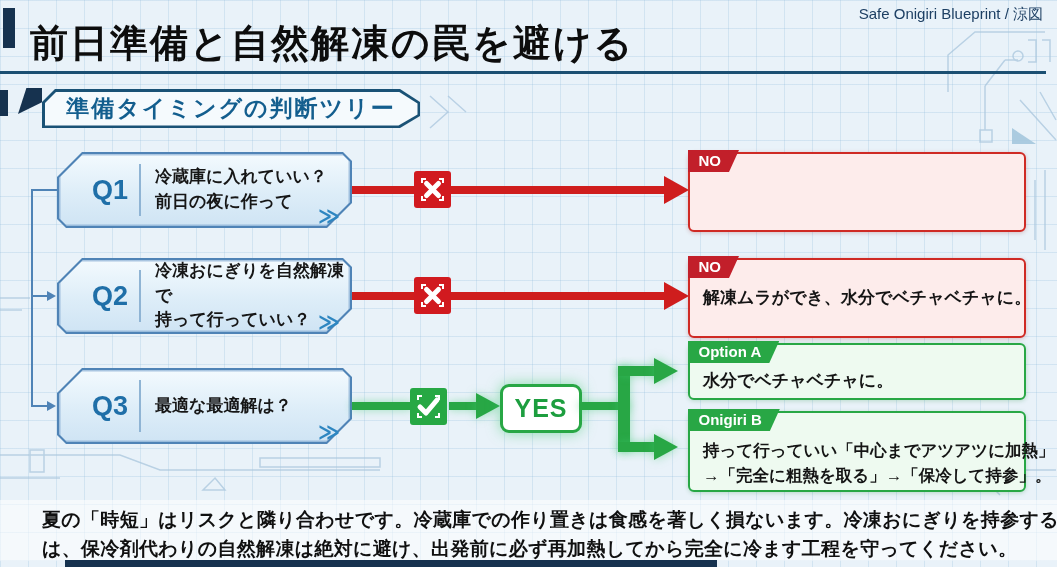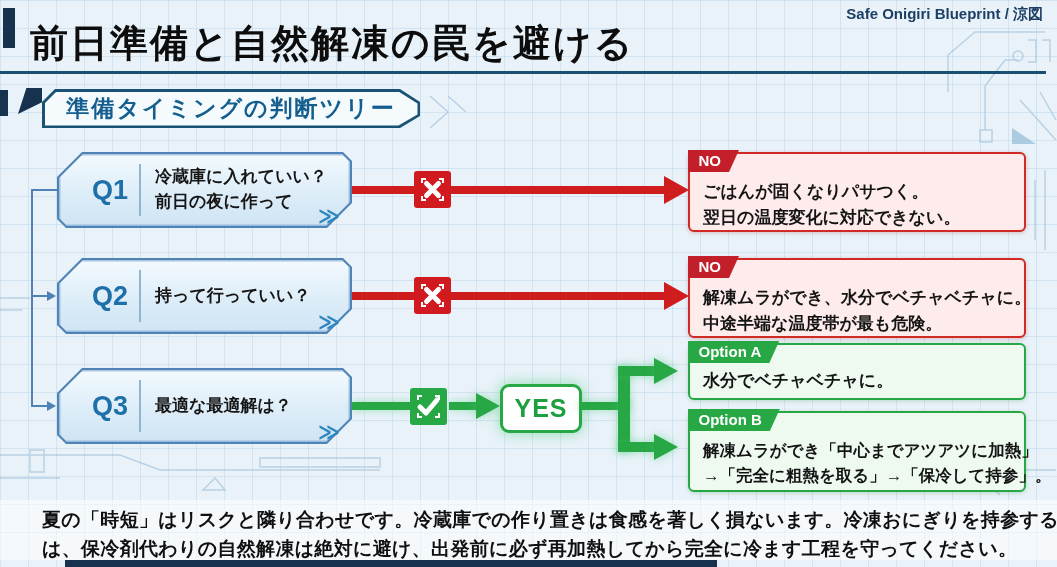--- a/index.html
+++ b/index.html
@@ -9,21 +9,21 @@
     background-color:#e9f2f9;
     background-image:
       linear-gradient(rgba(150,190,220,.28) 1px, transparent 1px),
       linear-gradient(90deg, rgba(150,190,220,.28) 1px, transparent 1px);
     background-size:28px 28px;
   }
   .deco{position:absolute;inset:0;pointer-events:none;}
   
   .hdr-accent{position:absolute;left:3px;top:8px;width:12px;height:40px;background:#16324f;}
   .page-title{position:absolute;left:30px;top:18px;font-size:38px;font-weight:900;color:#0d0d0d;letter-spacing:2px;white-space:nowrap;}
-  .brand{position:absolute;right:14px;top:5px;font-size:15px;font-weight:700;color:#1d3f63;}
+  .brand{position:absolute;right:14px;top:5px;font-size:15px;font-weight:400;color:#1d3f63;}
   .hrule{position:absolute;left:0;top:71px;width:1046px;height:3px;background:#1b4f72;}
   
   .sec-accent{position:absolute;left:0;top:90px;width:8px;height:26px;background:#16324f;}
   .sec-tri{position:absolute;left:18px;top:88px;width:24px;height:26px;background:#16324f;clip-path:polygon(35% 0,100% 0,100% 55%,0 100%);}
   .sec-box{position:absolute;left:42px;top:89px;width:378px;height:39px;}
   .sec-box .b1{position:absolute;inset:0;background:#1a5276;clip-path:polygon(13px 0,calc(100% - 20px) 0,100% 13px,100% calc(100% - 12px),calc(100% - 20px) 100%,0 100%,0 13px);}
   .sec-box .b2{position:absolute;inset:2.5px;background:#f5fafd;clip-path:polygon(12px 0,calc(100% - 19px) 0,100% 12px,100% calc(100% - 11px),calc(100% - 19px) 100%,0 100%,0 12px);}
   .sec-box .t{position:absolute;inset:0;display:flex;align-items:center;justify-content:center;font-size:23px;font-weight:800;color:#135e8e;letter-spacing:2px;text-align:center;}
   
   .qbox{position:absolute;left:57px;width:295px;height:76px;}
@@ -120,20 +120,21 @@
     <div class="qchev">≫</div>
   </div>
 
   <div class="qbox" style="top:258px;">
     <div class="b1"></div>
     <div class="b2"></div>
     <div class="row">
       <div class="qid">Q2</div>
       <div class="qdiv"></div>
       <div class="qtext">
+        <span>冷凍おにぎりを自然解凍で</span>
         <span>持って行っていい？</span>
       </div>
     </div>
     <div class="qchev">≫</div>
   </div>
 
   <div class="qbox" style="top:368px;">
     <div class="b1"></div>
     <div class="b2"></div>
     <div class="row">
@@ -174,31 +175,26 @@
         <path d="M12 29 H8 V25"></path>
     </g>
     <g stroke="#ffffff" stroke-width="5" stroke-linecap="round">
       <path d="M12.5 12.5 L24.5 24.5"></path>
         <path d="M24.5 12.5 L12.5 24.5"></path>
     </g>
   </svg>
 
   <div class="result red" style="top:152px;height:76px;">
     <div class="tag red">NO</div>
-    <div class="rtext">
-      <span>ごはんが固くなりパサつく。</span>
-      <span>翌日の温度変化に対応できない。</span>
-    </div>
   </div>
 
   <div class="result red" style="top:258px;height:76px;">
     <div class="tag red">NO</div>
     <div class="rtext">
       <span>解凍ムラができ、水分でベチャベチャに。</span>
-      <span>中途半端な温度帯が最も危険。</span>
     </div>
   </div>
 
   <div class="gline" style="left:352px;top:402px;width:60px;"></div>
   <svg class="icon-badge" style="left:410px;top:388px;" viewBox="0 0 37 37">
     <rect x="0" y="0" width="37" height="37" rx="3" fill="#27a844"></rect>
     <g stroke="#ffffff" stroke-width="2" fill="none">
       <path d="M8 12 V8 H12"></path>
         <path d="M25 8 H29 V12"></path>
         <path d="M29 25 V29 H25"></path>
@@ -218,23 +214,23 @@
 
   <div class="result green" style="top:343px;height:53px;">
     <div class="tag green">Option A</div>
     <div class="rtext" style="margin-top:23px;">
       <span>水分でベチャベチャに。</span>
       <span></span>
     </div>
   </div>
 
   <div class="result green" style="top:411px;height:77px;">
-    <div class="tag green">Option B</div>
+    <div class="tag green">Onigiri B</div>
     <div class="rtext sm">
-      <span>解凍ムラができ「中心までアツアツに加熱」</span>
+      <span>持って行っていい「中心までアツアツに加熱」</span>
       <span>→「完全に粗熱を取る」→「保冷して持参」。</span>
     </div>
   </div>
 
   <div class="foot-band"></div>
   <div class="foot-text">
     <span>夏の「時短」はリスクと隣り合わせです。冷蔵庫での作り置きは食感を著しく損ないます。冷凍おにぎりを持参する場合</span>
     <span>は、保冷剤代わりの自然解凍は絶対に避け、出発前に必ず再加熱してから完全に冷ます工程を守ってください。</span>
   </div>
   <div class="foot-bar"></div>

